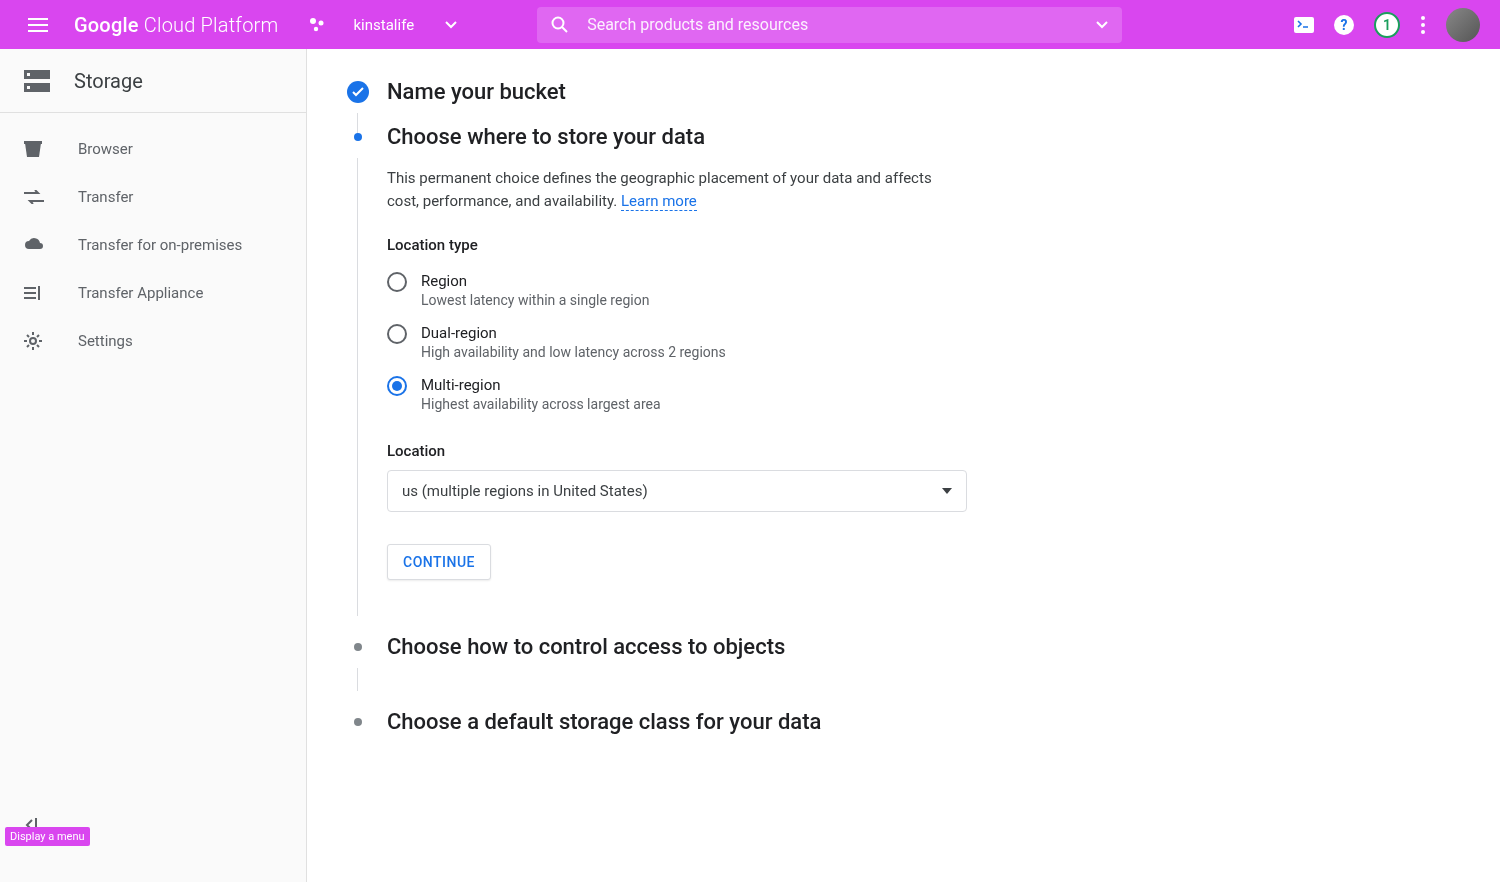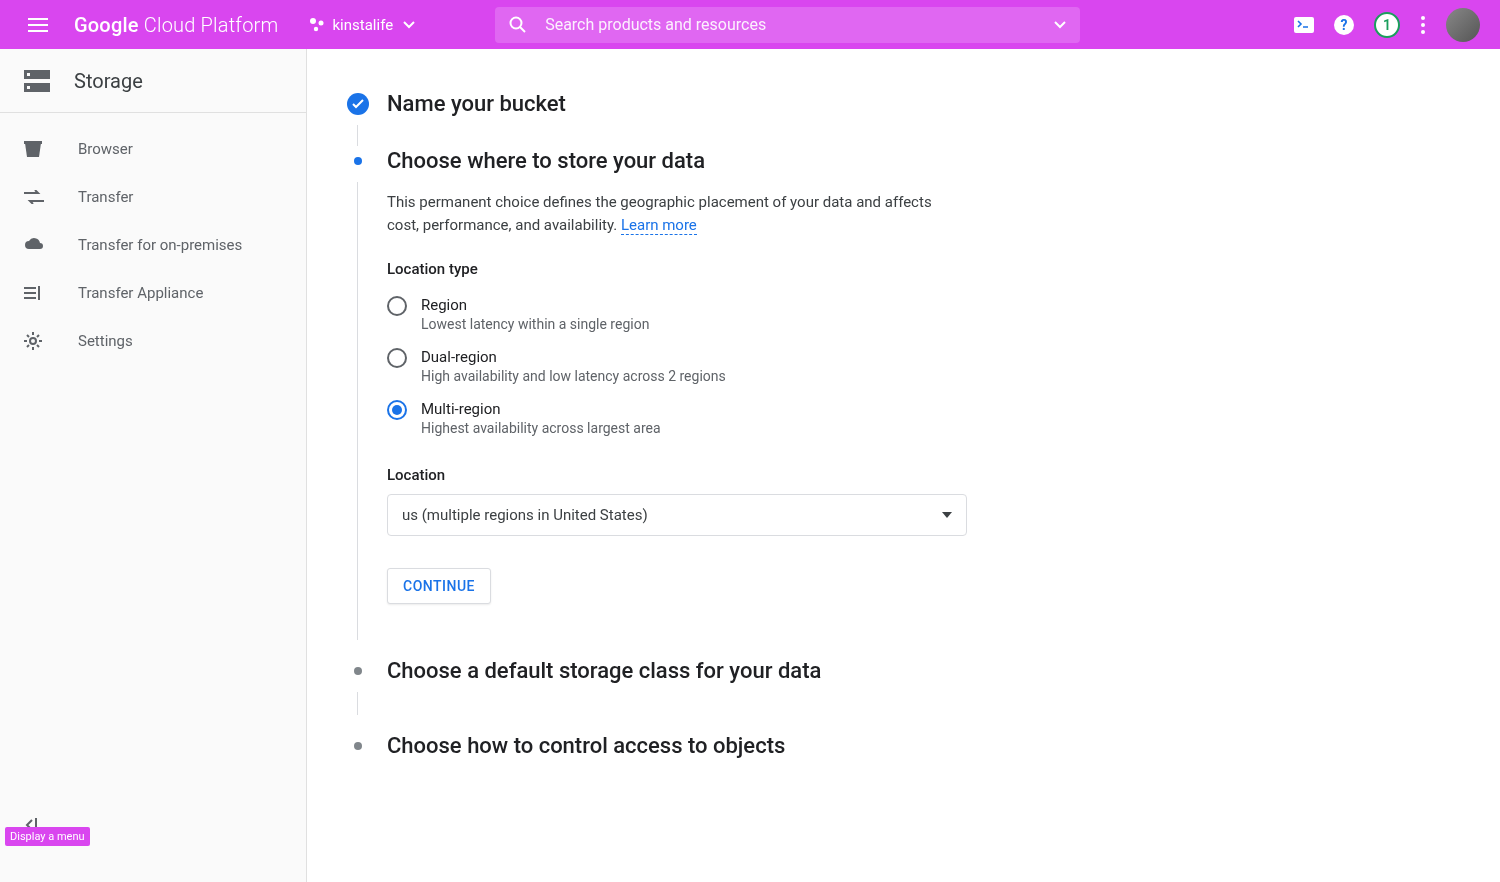--- a/index.html
+++ b/index.html
@@ -4,21 +4,21 @@
   <style>
     * { margin: 0; padding: 0; box-sizing: border-box; font-family: 'Roboto', 'Helvetica Neue', Arial, sans-serif; }
     body { width: 1500px; height: 882px; background: #fff; overflow: hidden; }
     
     
     .header { height: 49px; background: #d946ef; display: flex; align-items: center; padding: 0 20px; color: #fff; }
     .burger { cursor: pointer; padding: 8px; }
     .logo { font-size: 20px; margin-left: 18px; letter-spacing: 0.2px; }
     .logo .bold { font-weight: 500; }
     .logo .light { font-weight: 300; }
-    .project { display: flex; align-items: center; margin-left: 30px; cursor: pointer; font-size: 15px; }
+    .project { display: flex; align-items: center; margin-left: 30px; cursor: pointer; font-size: 15px; gap: 21px; }
     .project-icons-dots { margin-right: 8px; }
     .search { flex: 1; max-width: 585px; margin-left: 80px; background: rgba(255,255,255,0.18); border-radius: 4px; height: 36px; display: flex; align-items: center; padding: 0 14px; }
     .search-icon-el { color: #fff; margin-right: 18px; }
     .search input { flex: 1; background: none; border: none; outline: none; color: #fff; font-size: 16px; }
     .search input::placeholder { color: rgba(255,255,255,0.9); }
     .header-right { margin-left: auto; display: flex; align-items: center; gap: 20px; }
     .badge-circle { width: 26px; height: 26px; border-radius: 50%; background: #fff; color: #1a9e5c; border: 2px solid #1a9e5c; display: flex; align-items: center; justify-content: center; font-weight: 600; font-size: 14px; }
     .avatar { width: 34px; height: 34px; border-radius: 50%; background: linear-gradient(135deg,#888,#555); }
     
     
@@ -43,21 +43,21 @@
     
     
     .steps { padding: 30px 0 0 40px; }
     .step { position: relative; padding-left: 40px; }
     .step::before { content:''; position:absolute; left:10px; top:34px; bottom:-10px; width:1px; background:#dadce0; }
     .step:last-child::before { display:none; }
     .step-marker { position:absolute; left:0; top:2px; width:22px; height:22px; display:flex; align-items:center; justify-content:center; }
     .marker-check { width:22px; height:22px; background:#1a73e8; border-radius:50%; color:#fff; display:flex; align-items:center; justify-content:center; }
     .marker-dot-active { width:8px; height:8px; background:#1a73e8; border-radius:50%; }
     .marker-dot { width:8px; height:8px; background:#80868b; border-radius:50%; }
-    .step-title { font-size:22px; font-weight:500; color:#202124;margin-top:12px; }
+    .step-title { font-size:22px; font-weight:500; color:#202124; }
     .step-body { padding: 18px 0 26px 0; max-width: 580px; }
     .step-desc { font-size:15px; color:#3c4043; line-height:1.55; }
     .step-desc a { color:#1a73e8; text-decoration:none; border-bottom: 1px dashed #1a73e8; }
     
     .subhead { font-weight:500; font-size:15px; color:#202124; margin-top:22px; margin-bottom:10px; }
     .radio-opt { display:flex; align-items:flex-start; padding: 8px 0; cursor:pointer; }
     .radio { width:20px; height:20px; border:2px solid #5f6368; border-radius:50%; flex-shrink:0; margin-right:14px; display:flex; align-items:center; justify-content:center; }
     .radio.selected { border-color:#1a73e8; }
     .radio.selected::after { content:''; width:10px; height:10px; background:#1a73e8; border-radius:50%; }
     .radio-texts .r-title { font-size:15px; color:#202124; font-weight: 400; }
@@ -245,26 +245,26 @@
           </div>
           
           <button class="continue-btn">CONTINUE</button>
         </div>
       </div>
 
       <div class="step collapsed">
         <div class="step-marker">
             <div class="marker-dot"></div>
           </div>
+        <div class="step-title">Choose how to control access to objects</div>
+        <div style="height:22px"></div>
+      </div>
+
+      <div class="step collapsed">
+        <div class="step-marker">
+            <div class="marker-dot"></div>
+          </div>
         <div class="step-title">Choose a default storage class for your data</div>
         <div style="height:22px"></div>
       </div>
-
-      <div class="step collapsed">
-        <div class="step-marker">
-            <div class="marker-dot"></div>
-          </div>
-        <div class="step-title">Choose how to control access to objects</div>
-        <div style="height:22px"></div>
-      </div>
     </div>
   </div>
 </div>
 
 </body></html>

